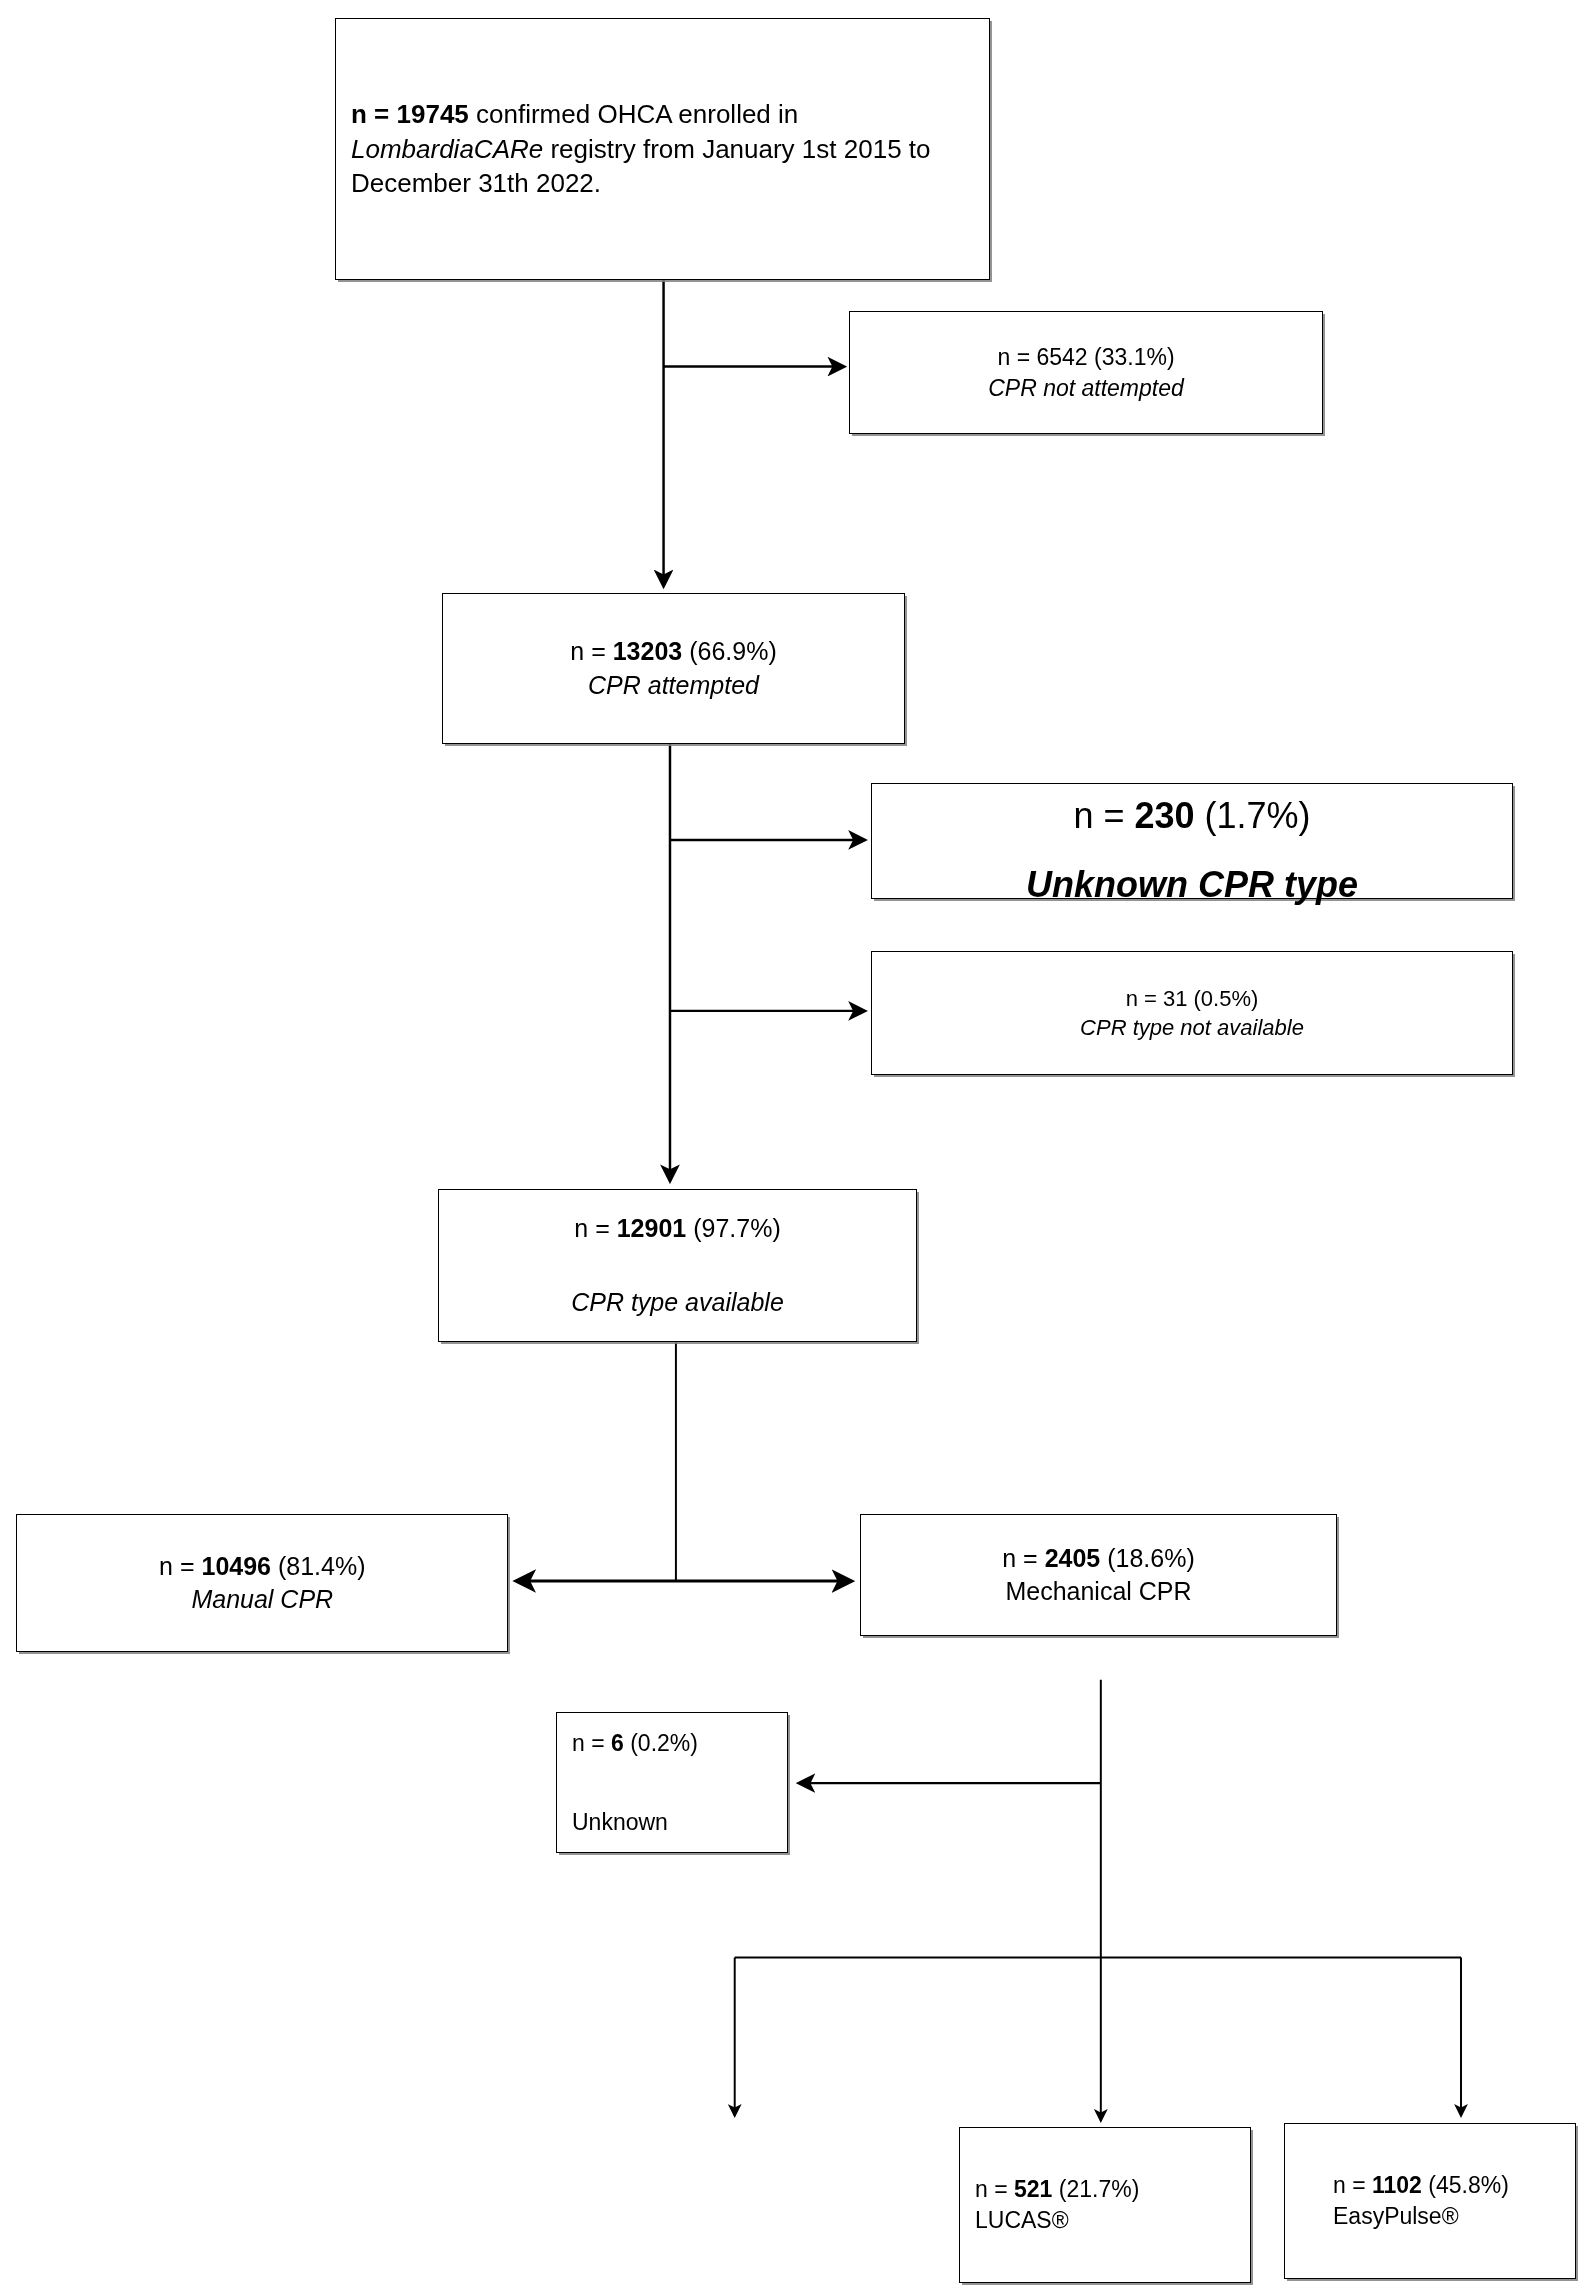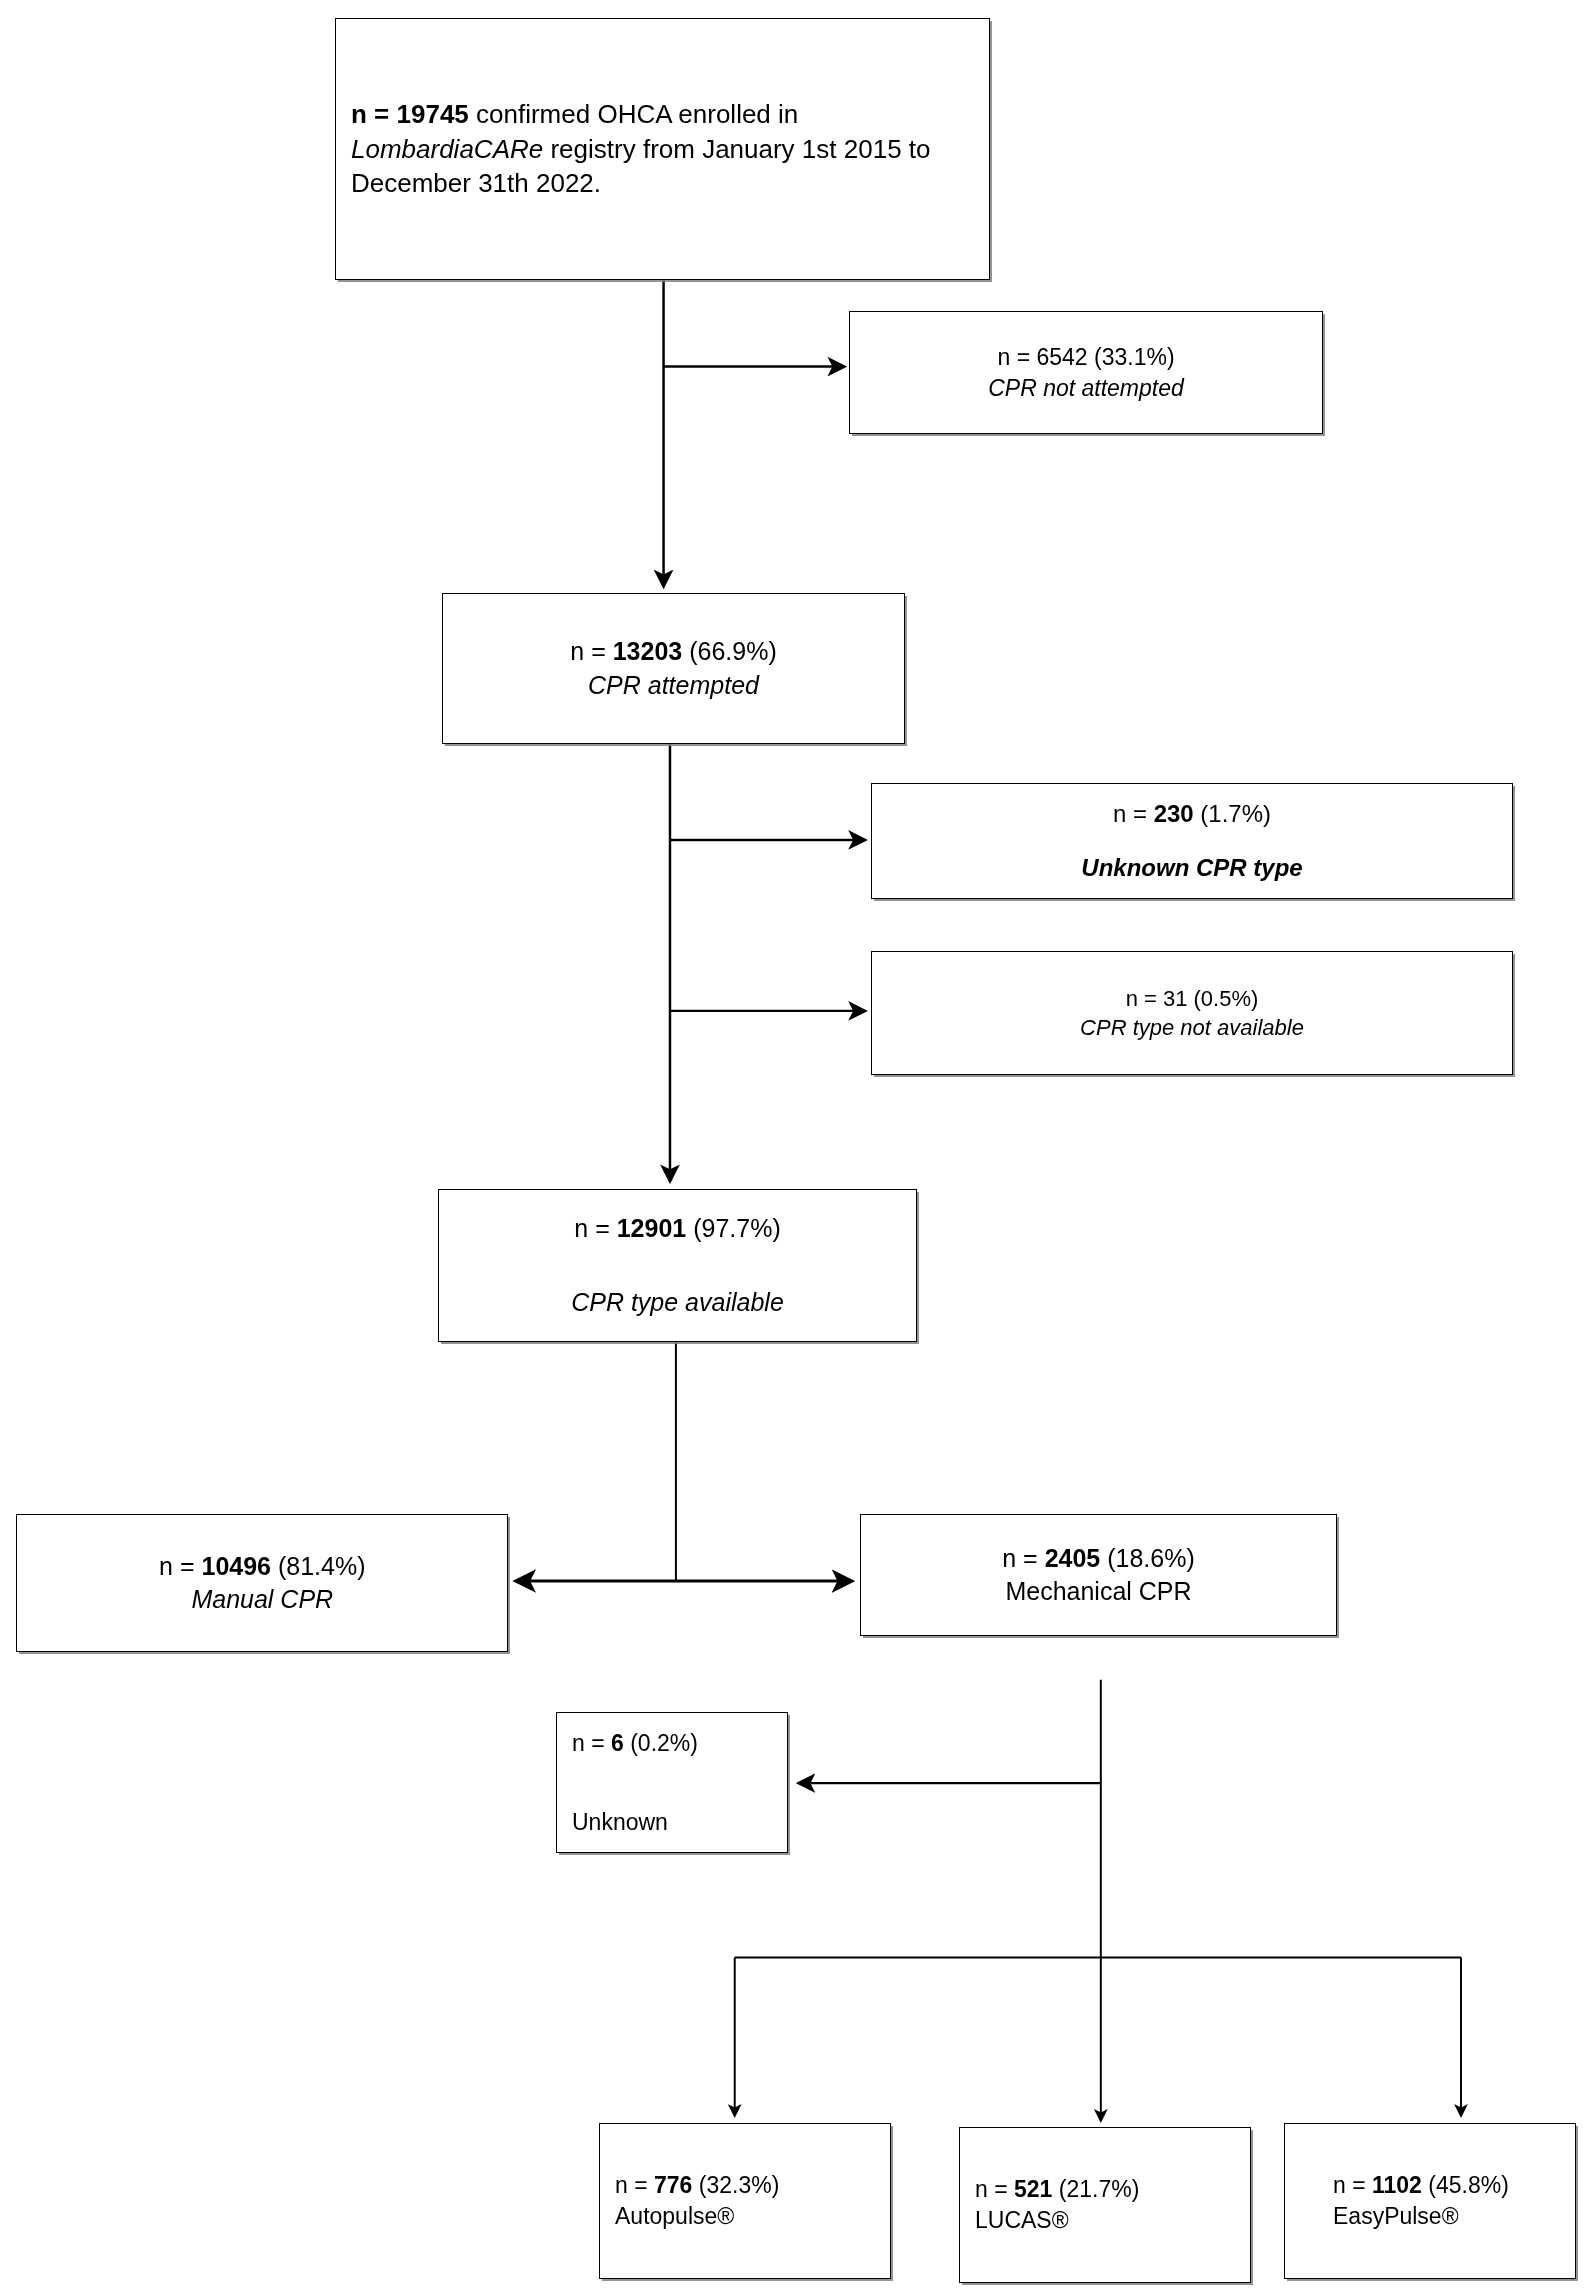--- a/index.html
+++ b/index.html
@@ -36,21 +36,21 @@
     display:block;
     line-height:1.34;
     white-space:nowrap;
   }
   .node.wrap .line{white-space:normal;}
   .ctr{align-items:center;text-align:center;padding:8px 13px;}
   .lft{align-items:flex-start;text-align:left;padding:0 15px;}
   .b{font-weight:bold;margin-top:21px;}
   .i{font-style:italic;}
   .fs-root{font-size:26px;}
-  .fs-big{font-size:24px;}
+  .fs-big{font-size:36px;justify-content:space-between;}
   .fs-mid{font-size:25px;}
   .fs-sm{font-size:23px;}
   .fs-xs{font-size:22px;}
 </style>
 </head>
 <body>
 
 <div id="canvas">
 
   <svg id="wires" viewBox="0 0 3214 4645" width="1588" height="2295" xmlns="http://www.w3.org/2000/svg">
@@ -124,24 +124,20 @@
   <div class="node ctr fs-mid" style="left:860px; top:1514px; width:477px; height:122px;">
     <span class="line"><span>n = </span><span class="b">2405</span><span> (18.6%)</span></span>
     <span class="line">Mechanical  CPR</span>
   </div>
 
   <div class="node lft fs-sm" style="left:556px; top:1712px; width:232px; height:141px;gap:48px;">
     <span class="line"><span>n = </span><span class="b">6</span><span> (0.2%)</span></span>
     <span class="line">Unknown</span>
   </div>
 
-  <div class="node lft fs-sm" style="left:599px; top:2123px; width:292px; height:156px;">
-    <span class="line"><span>n = </span><span class="b">776</span><span> (32.3%)</span></span>
-    <span class="line">Autopulse®</span>
-  </div>
 
   <div class="node lft fs-sm" style="left:959px; top:2127px; width:292px; height:156px;">
     <span class="line"><span>n = </span><span class="b">521</span><span> (21.7%)</span></span>
     <span class="line">LUCAS®</span>
   </div>
 
   <div class="node lft fs-sm" style="left:1284px; top:2123px; width:292px; height:156px;padding-left:48px;">
     <span class="line"><span>n = </span><span class="b">1102</span><span> (45.8%)</span></span>
     <span class="line">EasyPulse®</span>
   </div>

